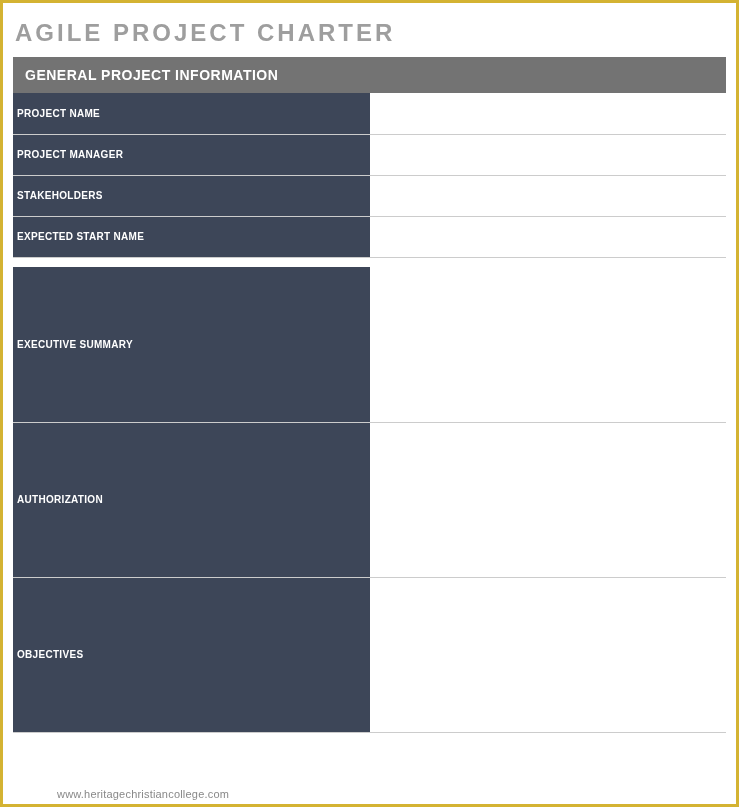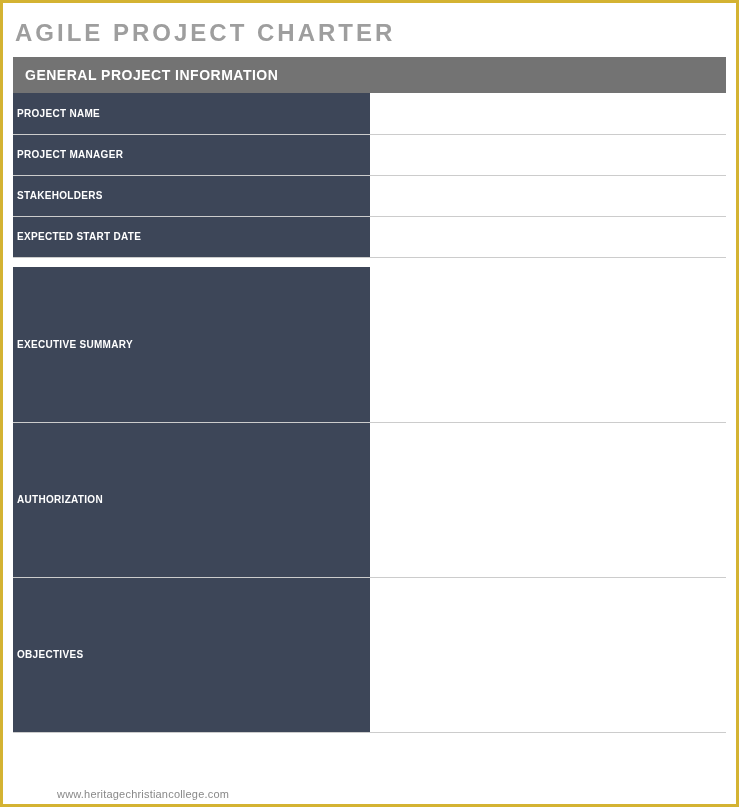--- a/index.html
+++ b/index.html
@@ -99,21 +99,21 @@
       </tr>
       <tr class="field-row short">
         <td class="label-cell">PROJECT MANAGER</td>
         <td class="value-cell"></td>
       </tr>
       <tr class="field-row short">
         <td class="label-cell">STAKEHOLDERS</td>
         <td class="value-cell"></td>
       </tr>
       <tr class="field-row short">
-        <td class="label-cell">EXPECTED START DATE</td>
+        <td class="label-cell">EXPECTED START NAME</td>
         <td class="value-cell"></td>
       </tr>
       <tr class="spacer">
         <td colspan="2"></td>
       </tr>
       <tr class="field-row tall">
         <td class="label-cell">EXECUTIVE SUMMARY</td>
         <td class="value-cell"></td>
       </tr>
       <tr class="field-row tall">

